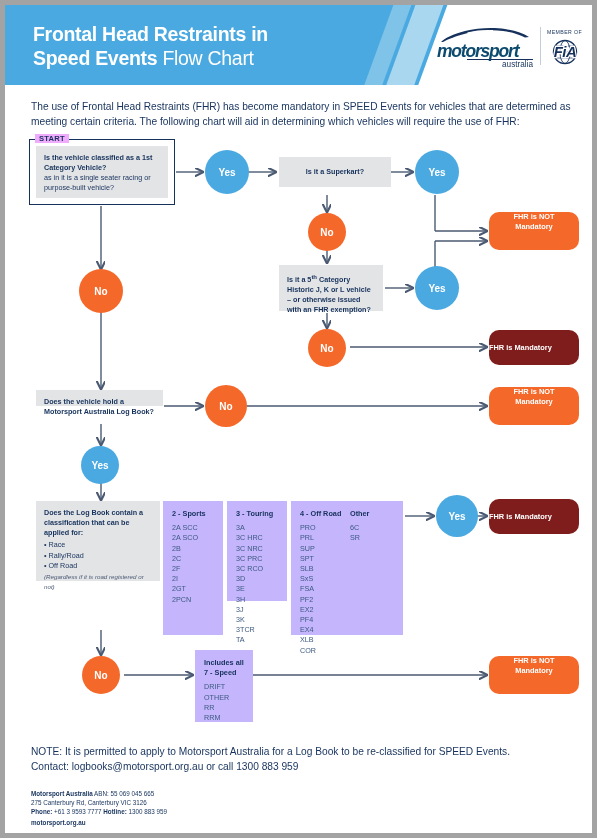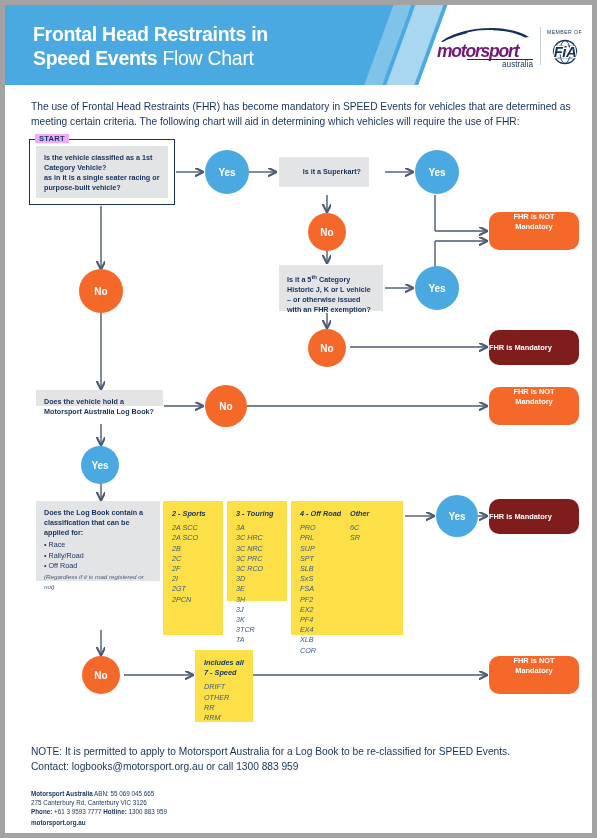--- a/index.html
+++ b/index.html
@@ -43,21 +43,21 @@
 
   
   #logo-wrap {
     position: absolute; left: 432px; top: 18px;
     width: 150px; height: 48px;
   }
   #logo-ms { position: absolute; left: 0; top: 2px; width: 96px; }
   #logo-car { display:block; }
   #logo-word {
     font-size: 17.5px; font-weight: bold; font-style: italic;
-    color: #701a75; letter-spacing: -1.2px; line-height: 15px;
+    color: #0c4a6e; letter-spacing: -1.2px; line-height: 15px;
     margin-top: -1px;
   }
   #logo-sub {
     font-size: 8.2px; color: #16325c; text-align: right;
     border-top: 1.2px solid #16325c; line-height: 10px;
     margin-left: 30px;
   }
   #logo-div {
     position: absolute; left: 103px; top: 4px;
     width: 1px; height: 38px; background: #c3ccd8;
@@ -107,26 +107,25 @@
   .result {
     display: flex; align-items: center; justify-content: flex-start;
     text-align: center;
     color: #ffffff; font-weight: bold;
     font-size: 7.4px; line-height: 9.5px; border-radius: 10px;
   }
   .result.notmand { background: #f4682a; }
   .result.mand    { background: #7f1d1d; }
 
   .catcol {
-    background: #fde047;
+    background: #c4b5fd;
     color: #2a4a74;
     padding: 8px 8px 8px 9px;
     font-size: 7.2px;
     line-height: 10.2px;
-    font-style: italic;
   }
   .catcol .chead { font-weight: bold; color: #16325c; margin-bottom: 4px; font-size: 7.3px; }
   .catcol .code { color: #3c5a80; }
 
   
   #start-frame {
     position: absolute; left: 24px; top: 134px;
     width: 146px; height: 66px;
     border: 1.3px solid #16325c;
   }
@@ -252,28 +251,28 @@
       </g>
       <g stroke="#4a5a72" stroke-width="1.4" fill="none" marker-end="url(#ar)">
         <line x1="430" y1="226" x2="482" y2="226"></line>
         <line x1="430" y1="236" x2="482" y2="236"></line>
       </g>
     </svg>
 
     <div id="start-frame"></div>
     <div id="start-label">START</div>
 
-    <div class="node qbox" style="left:31px; top:141px; width:132px; height:52px;font-weight:bold;">
+    <div class="node qbox" style="left:31px; top:141px; width:132px; height:52px;">
       <b>Is the vehicle classified as a 1st Category Vehicle?</b>
       <div>as in it is a single seater racing or purpose-built vehicle?</div>
     </div>
 
     <div class="node circle yes" style="left:200px; top:145px; width:44px; height:44px;">Yes</div>
 
-    <div class="node qbox" style="left:274px; top:152px; width:90px; height:30px; display:flex; align-items:center; justify-content:flex-end; text-align:center;">
+    <div class="node qbox" style="left:274px; top:152px; width:112px; height:30px; display:flex; align-items:center; justify-content:center; text-align:center;">
       <b>Is it a Superkart?</b>
     </div>
 
     <div class="node circle yes" style="left:410px; top:145px; width:44px; height:44px;">Yes</div>
 
     <div class="node circle no" style="left:303px; top:208px; width:38px; height:38px;">No</div>
 
     <div class="node qbox" style="left:274px; top:260px; width:104px; height:46px;">
       <b>Is it a 5<sup>th</sup> Category Historic J, K or L vehicle – or otherwise issued with an FHR exemption?</b>
     </div>

